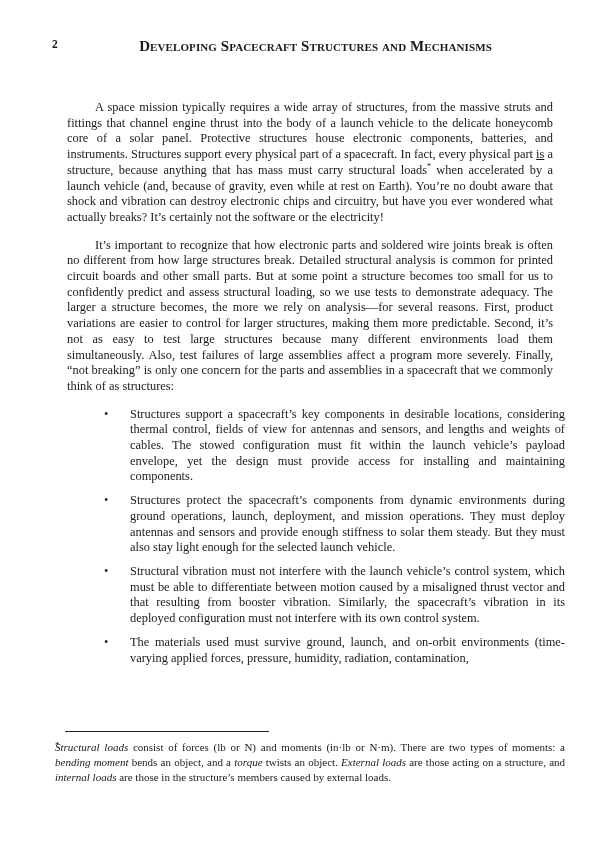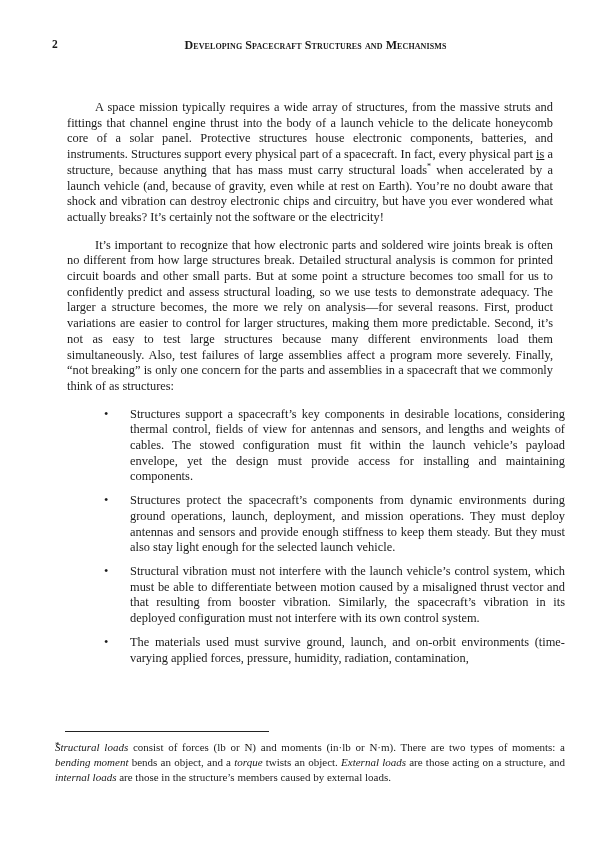--- a/index.html
+++ b/index.html
@@ -1,21 +1,21 @@
 <!DOCTYPE html>
 <html><head>
   <meta charset="utf-8">
   <style>
     html, body { margin: 0; padding: 0; background: #ffffff; }
     body { width: 612px; height: 864px; position: relative; overflow: hidden;
       font-family: "Liberation Serif", "DejaVu Serif", serif; color: #1a1a1a; }
     .header { position: absolute; top: 38px; left: 52px; width: 516px; height: 16px; }
     .page-num { position: absolute; left: 0; top: 0; font-size: 11.5px; font-weight: bold; }
     .running-title { position: absolute; left: 11px; right: 0; text-align: center; top: 0;
-      font-size: 12px; font-weight: bold; font-variant: small-caps; letter-spacing: 0.1px; }
+      font-size: 15px; font-weight: bold; font-variant: small-caps; letter-spacing: 0.1px; }
     .body { position: absolute; top: 88px; left: 55px; width: 510px;
       font-size: 12.4px; line-height: 15.7px; text-align: justify; }
     .body p { margin: 12px; text-indent: 28px; }
     .bullets { list-style: none; margin: 8px 0 0 0; padding: 0 0 0 75px; }
     .bullets li { position: relative; margin-bottom: 8px; text-align: justify; }
     .bullets li .bullet { position: absolute; left: -26px; top: 0; }
     .fn-rule { position: absolute; top: 731px; left: 65px; width: 204px; height: 1px; background: #222; }
     .footnote { position: absolute; top: 740px; left: 55px; width: 510px;
       font-size: 11px; line-height: 15px; text-align: justify; }
     .footnote .fn-mark { position: absolute; left: 0; top: -2px; font-size: 9px; }
@@ -31,21 +31,21 @@
   <span class="page-num">2</span>
   <span class="running-title">Developing Spacecraft Structures and Mechanisms</span>
 </div>
 
 <div class="body">
   <p><span>A space mission typically requires a wide array of structures, from the massive struts and fittings that channel engine thrust into the body of a launch vehicle to the delicate honeycomb core of a solar panel. Protective structures house electronic components, batteries, and instruments. Structures support every physical part of a spacecraft. In fact, every physical part </span><u>is</u><span> a structure, because anything that has mass must carry structural loads</span><sup>*</sup><span> when accelerated by a launch vehicle (and, because of gravity, even while at rest on Earth). You’re no doubt aware that shock and vibration can destroy electronic chips and circuitry, but have you ever wondered what actually breaks? It’s certainly not the software or the electricity!</span></p>
   <p>It’s important to recognize that how electronic parts and soldered wire joints break is often no different from how large structures break. Detailed structural analysis is common for printed circuit boards and other small parts. But at some point a structure becomes too small for us to confidently predict and assess structural loading, so we use tests to demonstrate adequacy. The larger a structure becomes, the more we rely on analysis—for several reasons. First, product variations are easier to control for larger structures, making them more predictable. Second, it’s not as easy to test large structures because many different environments load them simultaneously. Also, test failures of large assemblies affect a program more severely. Finally, “not breaking” is only one concern for the parts and assemblies in a spacecraft that we commonly think of as structures:</p>
 
   <ul class="bullets">
     <li><span class="bullet">•</span><span>Structures support a spacecraft’s key components in desirable locations, considering thermal control, fields of view for antennas and sensors, and lengths and weights of cables. The stowed configuration must fit within the launch vehicle’s payload envelope, yet the design must provide access for installing and maintaining components.</span></li>
-    <li><span class="bullet">•</span><span>Structures protect the spacecraft’s components from dynamic environments during ground operations, launch, deployment, and mission operations. They must deploy antennas and sensors and provide enough stiffness to keep them steady. But they must also stay light enough for the selected launch vehicle.</span></li>
+    <li><span class="bullet">•</span><span>Structures protect the spacecraft’s components from dynamic environments during ground operations, launch, deployment, and mission operations. They must deploy antennas and sensors and provide enough stiffness to solar them steady. But they must also stay light enough for the selected launch vehicle.</span></li>
     <li><span class="bullet">•</span><span>Structural vibration must not interfere with the launch vehicle’s control system, which must be able to differentiate between motion caused by a misaligned thrust vector and that resulting from booster vibration. Similarly, the spacecraft’s vibration in its deployed configuration must not interfere with its own control system.</span></li>
     <li><span class="bullet">•</span><span>The materials used must survive ground, launch, and on-orbit environments (time-varying applied forces, pressure, humidity, radiation, contamination,</span></li>
   </ul>
 </div>
 
 <div class="fn-rule"></div>
 
 <div class="footnote">
   <span class="fn-mark">*</span>
   <span class="fn-text"><em>Structural loads</em><span> consist of forces (lb or N) and moments (in·lb or N·m). There are two types of moments: a </span><em>bending moment</em><span> bends an object, and a </span><em>torque</em><span> twists an object. </span><em>External loads</em><span> are those acting on a structure, and </span><em>internal loads</em><span> are those in the structure’s members caused by external loads.</span></span>

